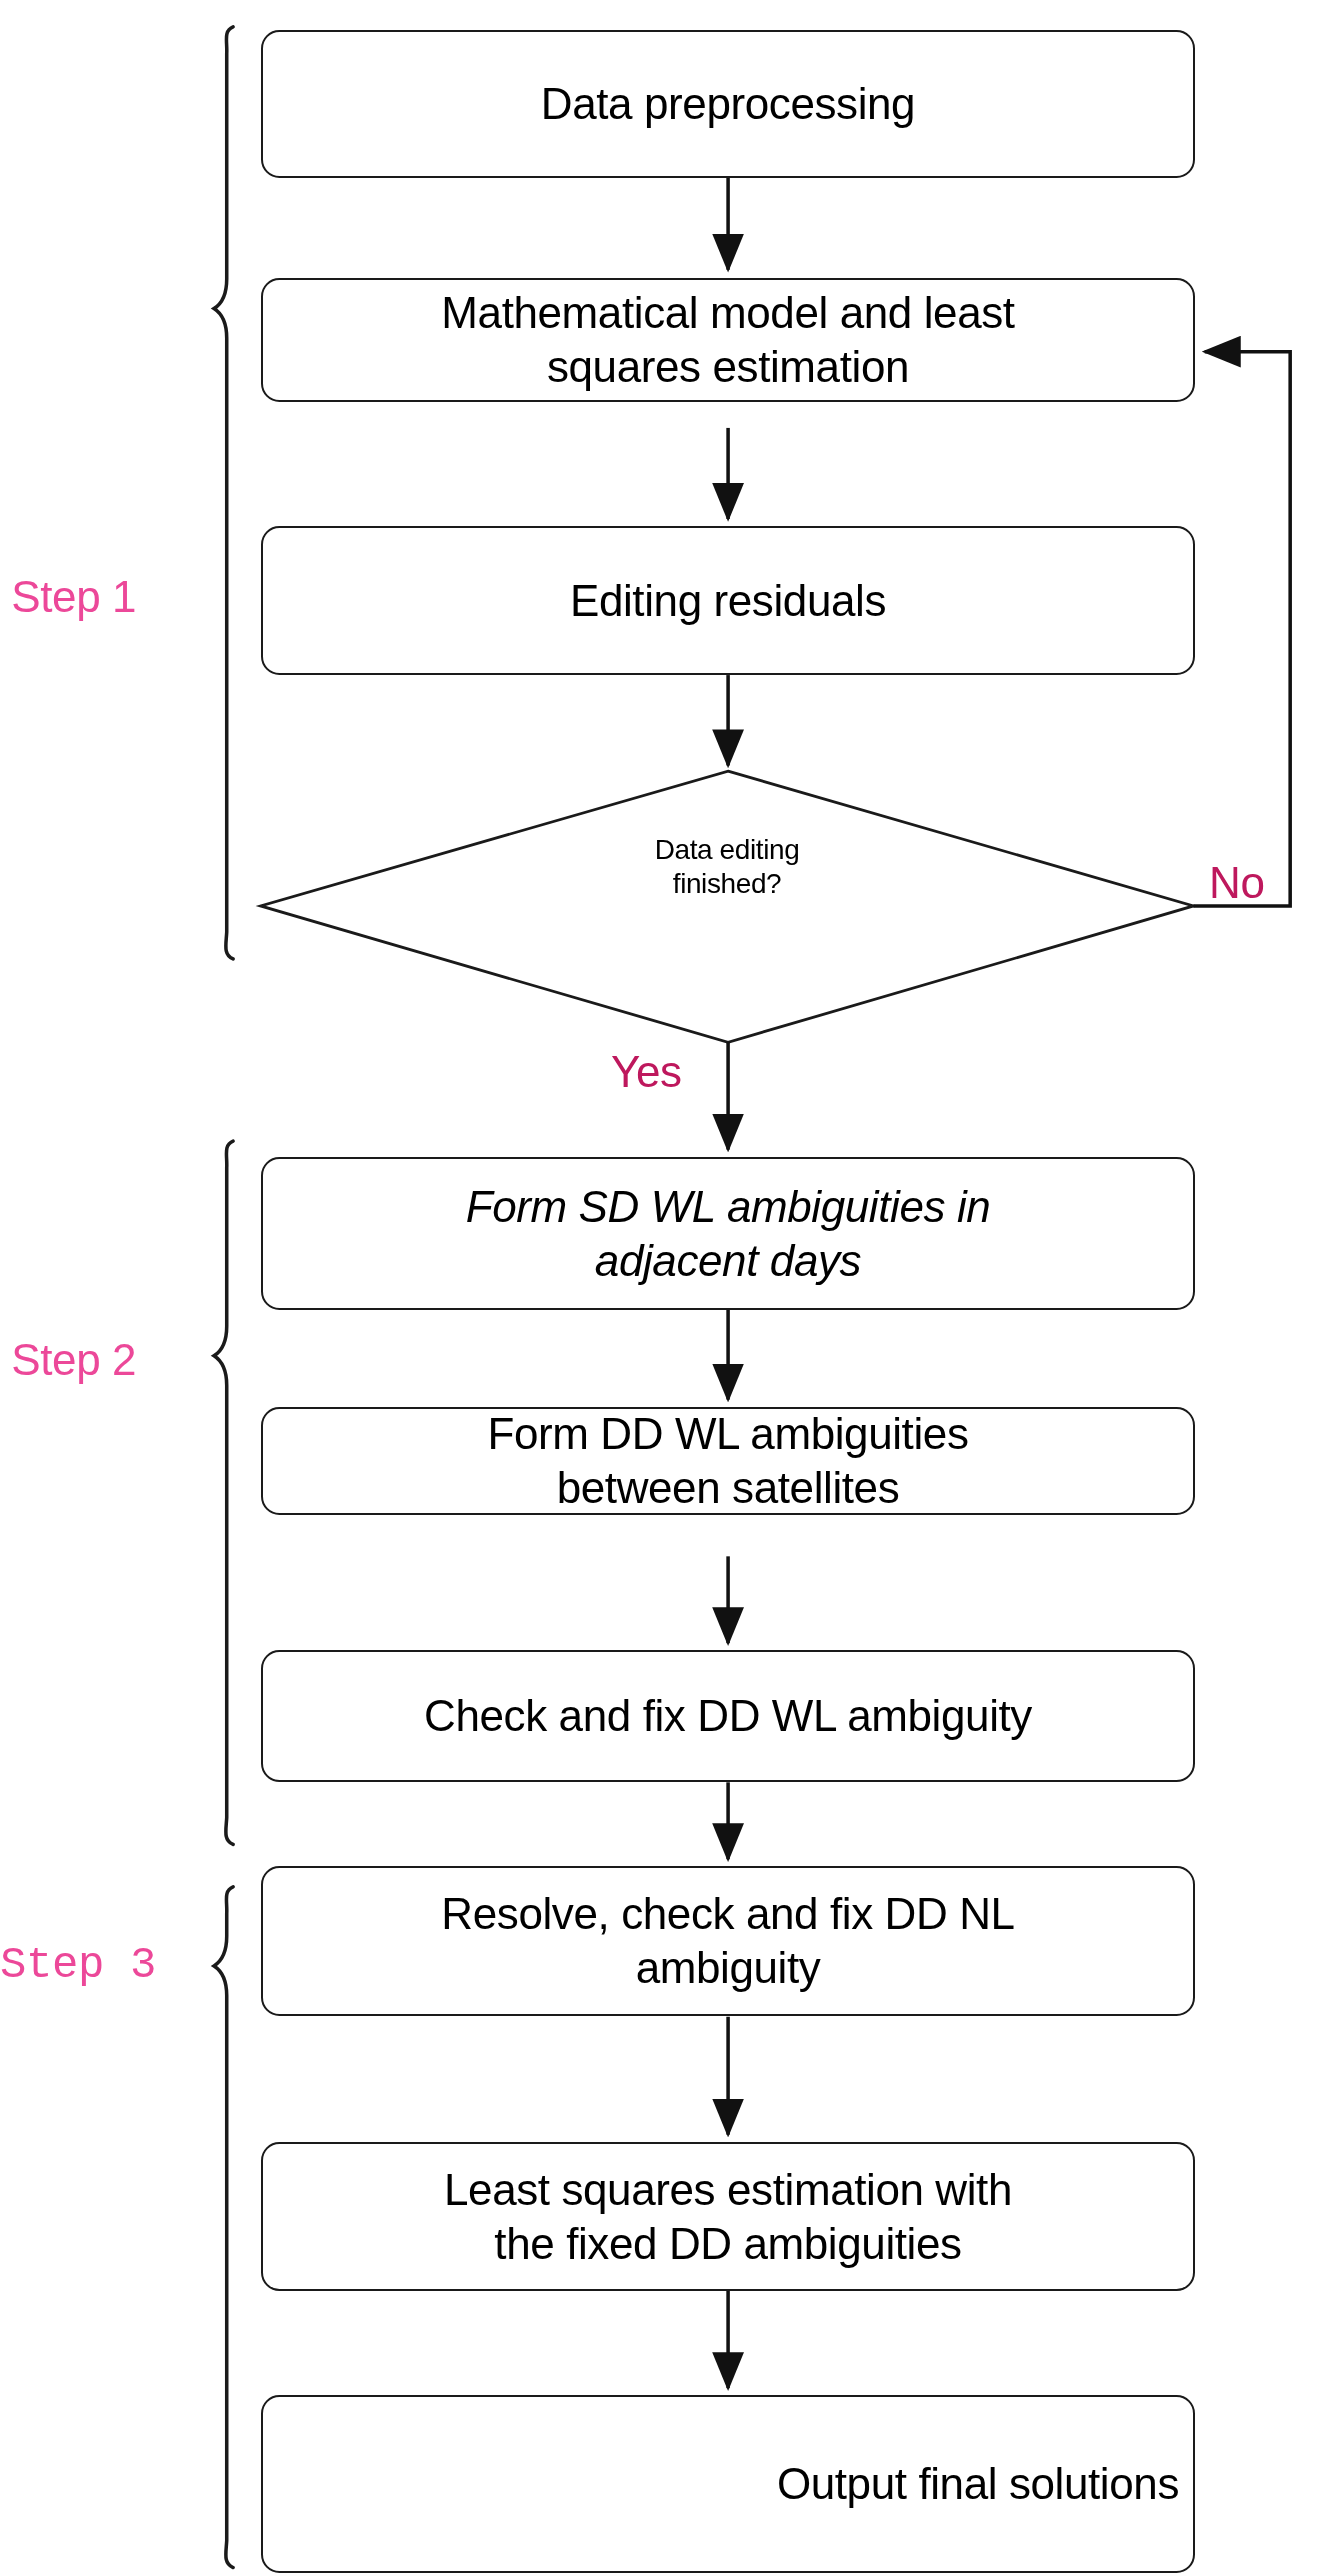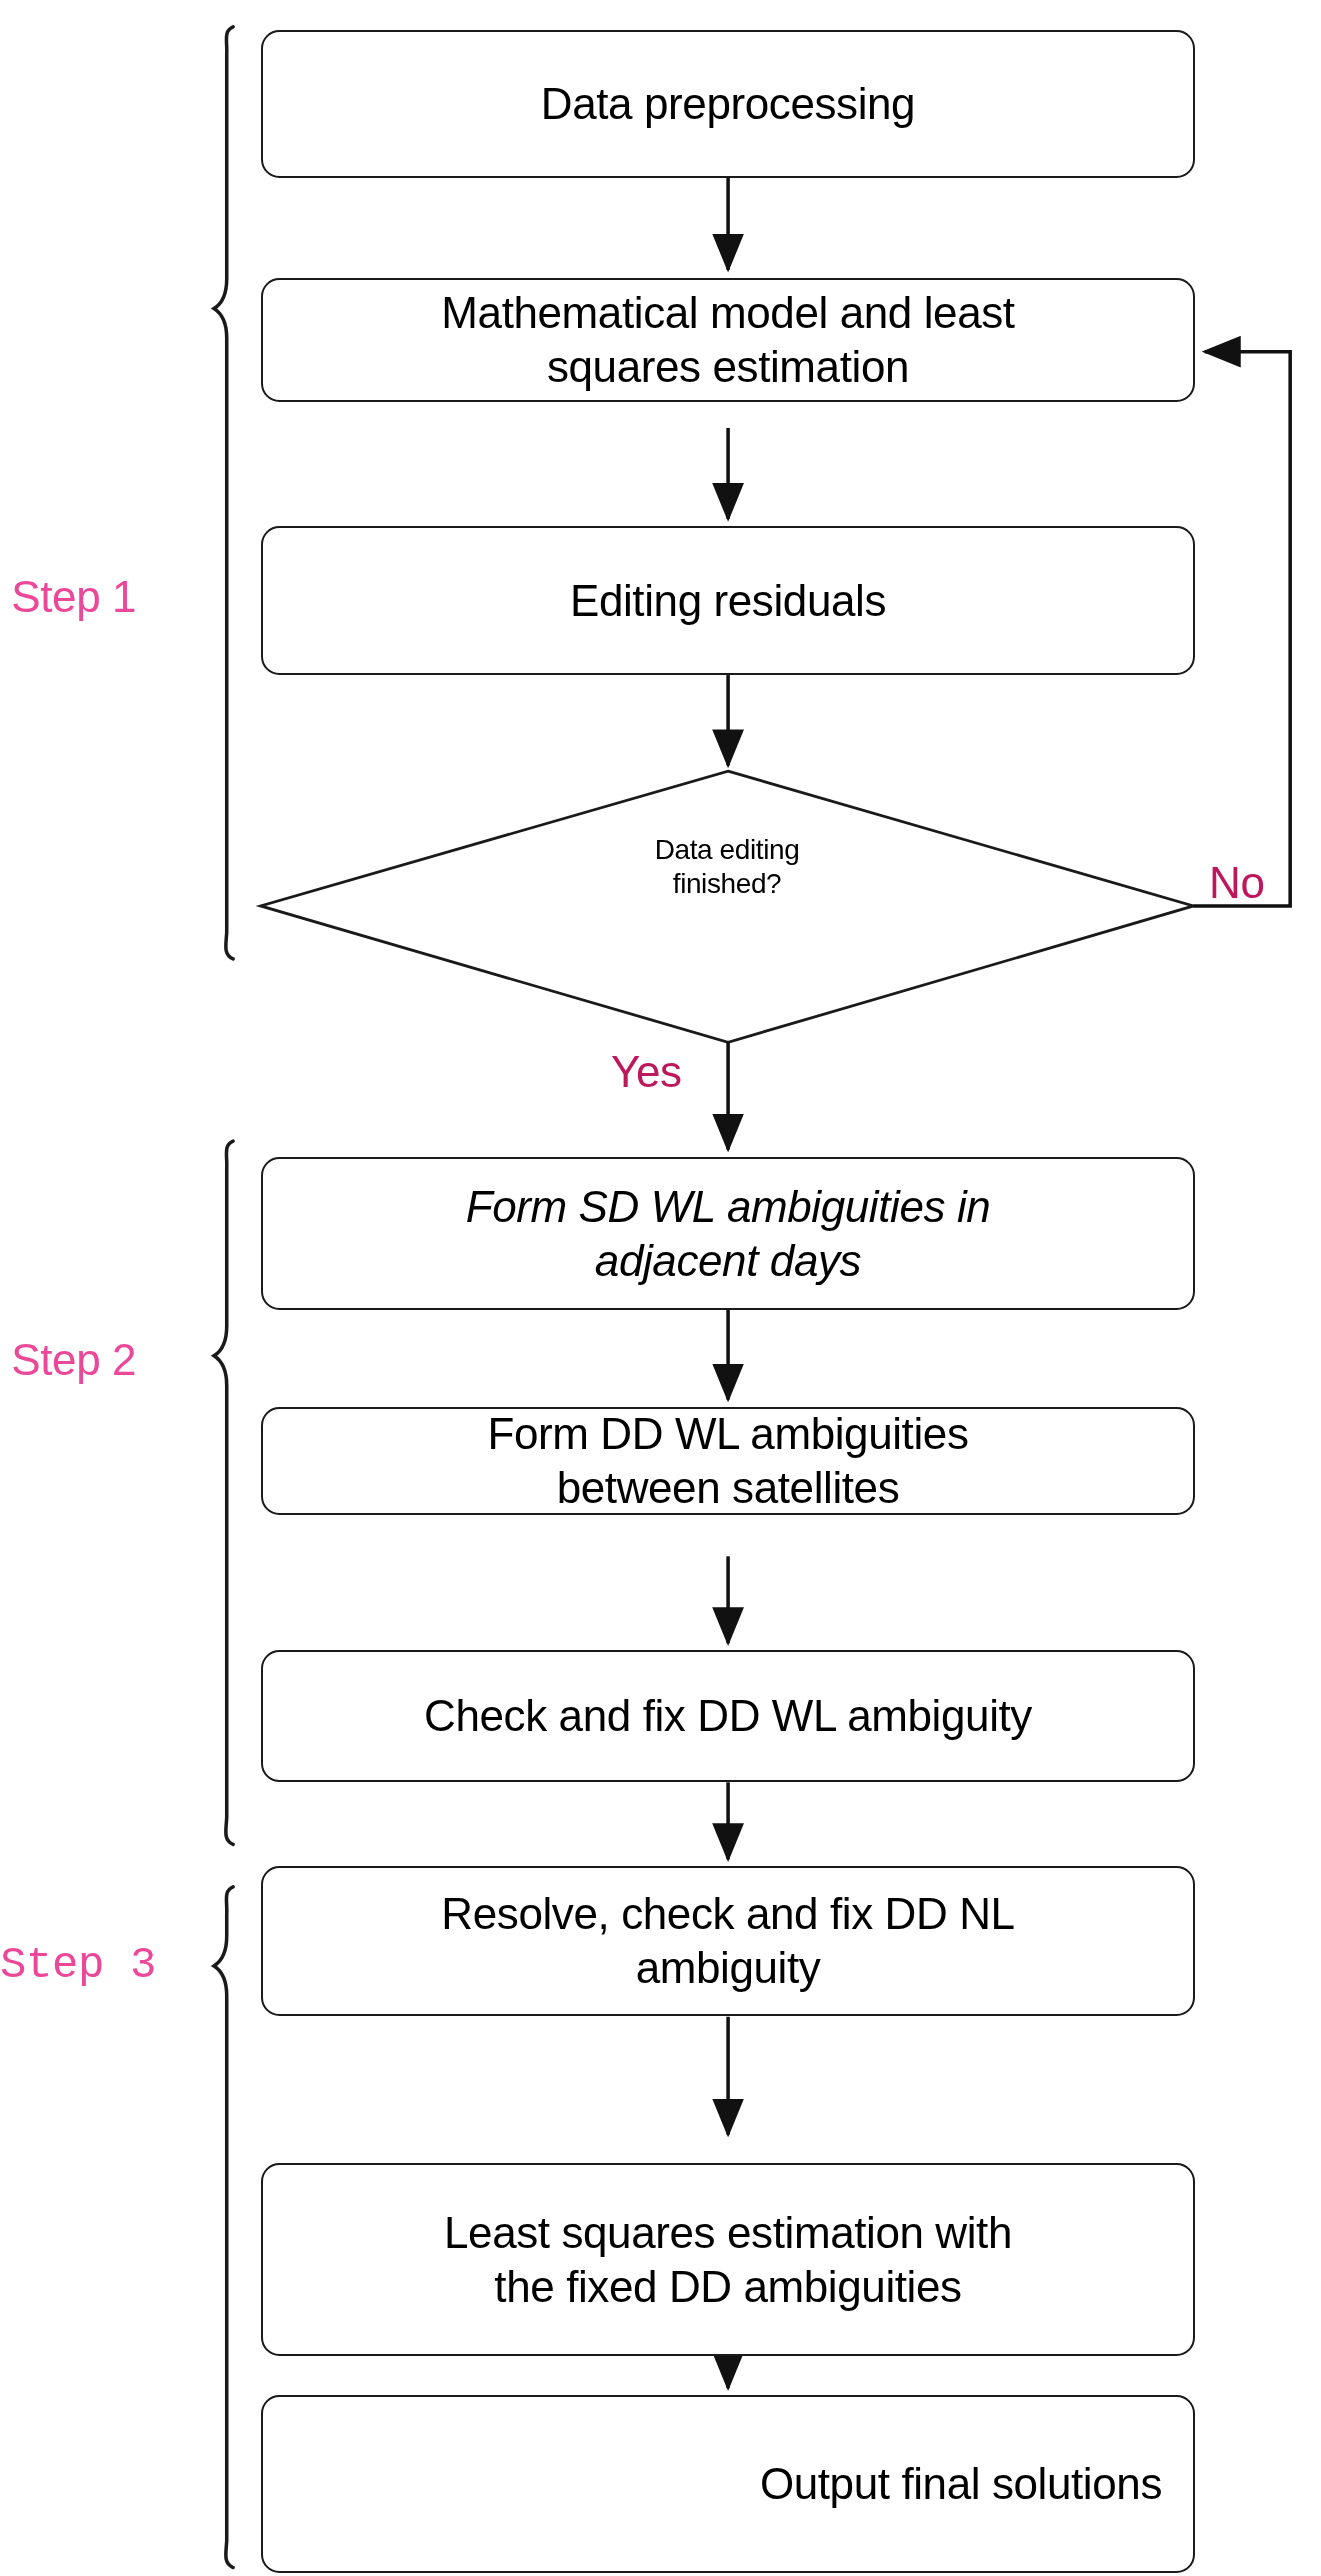--- a/index.html
+++ b/index.html
@@ -32,21 +32,21 @@
     border-radius: 18.4px;
     background: #ffffff;
     box-sizing: border-box;
     display: flex;
     align-items: center;
     justify-content: center;
     text-align: center;
     line-height: 1.22;
     font-size: 44px;
     color: #000000;
-    padding: 0 31px;
+    padding: 0 14px;
     letter-spacing: -0.4px;
   }
   .node-label {
     display: block;
     width: 100%;
     white-space: pre-line;
   }
   .decision-text {
     position: absolute;
     left: 395px;
@@ -138,21 +138,21 @@
 
   <div class="node-box" style="top:1650px; height:132px;">
     <span class="node-label">Check and fix DD WL ambiguity</span>
   </div>
 
   <div class="node-box" style="top:1866px; height:150px;">
     <span class="node-label">Resolve, check and fix DD NL
 ambiguity</span>
   </div>
 
-  <div class="node-box" style="top:2142px; height:193px;margin-top:21px;">
+  <div class="node-box" style="top:2142px; height:149px;">
     <span class="node-label">Least squares estimation with
 the fixed DD ambiguities</span>
   </div>
 
   <div class="node-box" style="top:2395px; height:178px;text-align:right;">
     <span class="node-label">Output final solutions</span>
   </div>
 
   <div class="step-label" style="left:11.3px; top:572px;">Step 1</div>
   <div class="step-label" style="left:11.3px; top:1335px;">Step 2</div>

